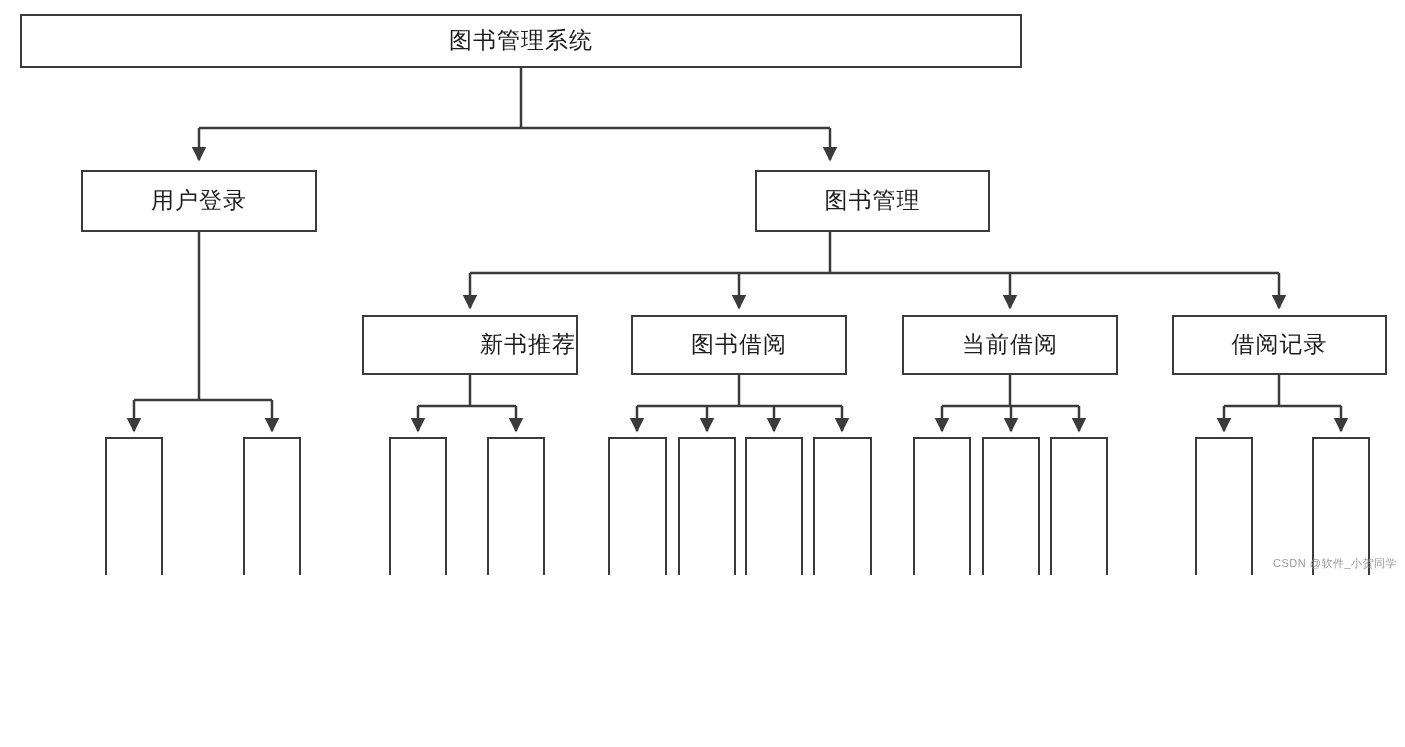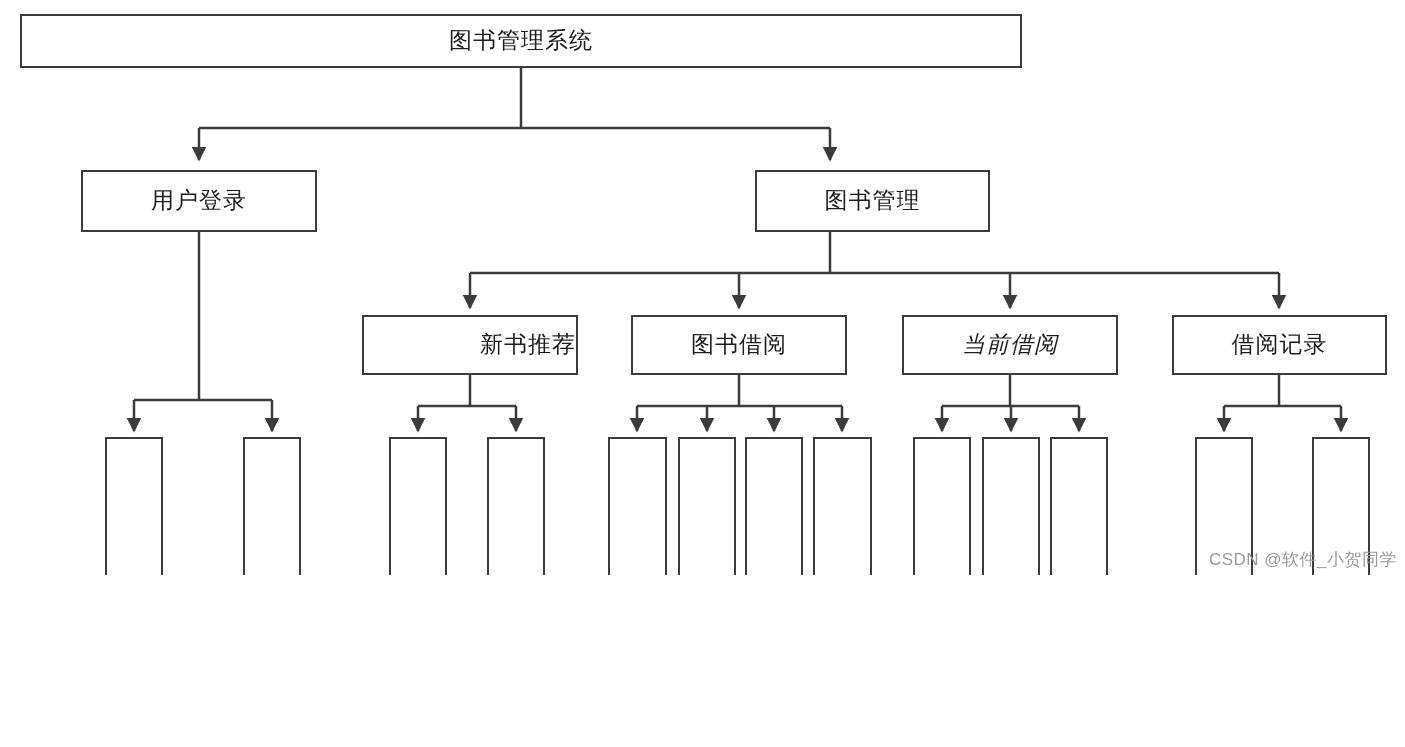--- a/index.html
+++ b/index.html
@@ -53,21 +53,21 @@
     white-space: nowrap;
   }
   .node.vert span {
     writing-mode: vertical-rl;
     text-orientation: upright;
   }
   .watermark {
     position: absolute;
     right: 8px;
     bottom: 4px;
-    font-size: 17px;
+    font-size: 11px;
     color: #9a9a9a;
     letter-spacing: 0.5px;
     white-space: nowrap;
   }
 </style>
 </head>
 <body>
 
 <div id="canvas">
 
@@ -134,21 +134,21 @@
   </div>
 
   <div class="node horiz" style="left:362px; top:315px; width:216px; height:60px;justify-content:flex-end;">
     <span>新书推荐</span>
   </div>
 
   <div class="node horiz" style="left:631px; top:315px; width:216px; height:60px;">
     <span>图书借阅</span>
   </div>
 
-  <div class="node horiz" style="left:902px; top:315px; width:216px; height:60px;font-style:italic;">
+  <div class="node horiz" style="left:902px; top:315px; width:216px; height:60px;">
     <span>当前借阅</span>
   </div>
 
   <div class="node horiz" style="left:1172px; top:315px; width:215px; height:60px;text-align:right;">
     <span>借阅记录</span>
   </div>
 
   <div class="node vert" style="left:105px; top:437px; width:58px; height:296px;">
     <span>用户登录</span>
   </div>

